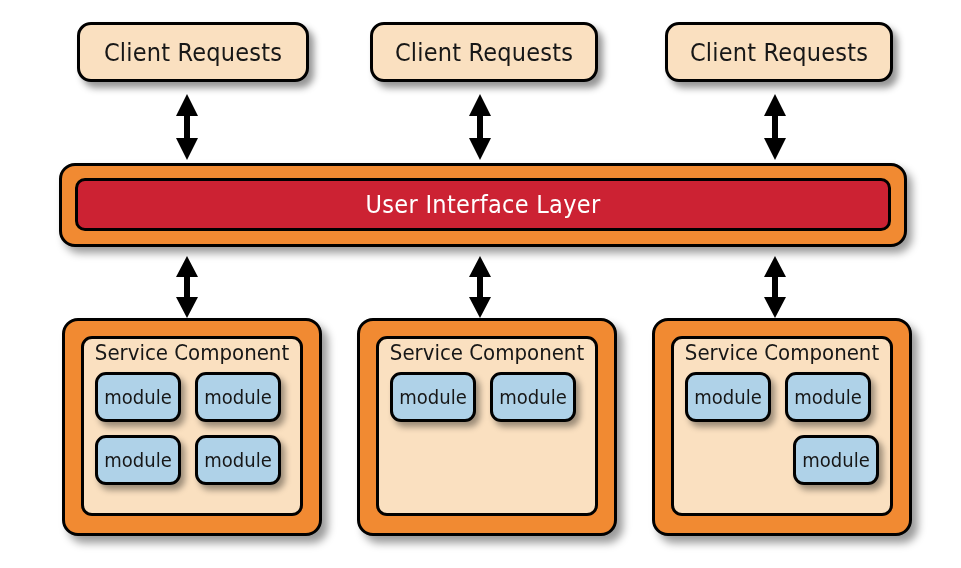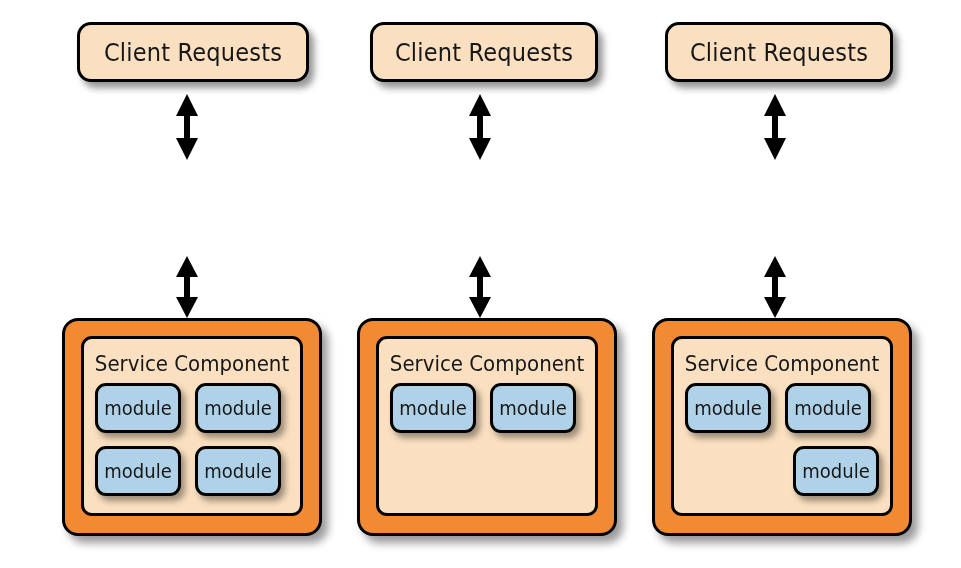--- a/index.html
+++ b/index.html
@@ -69,21 +69,21 @@
     border-radius: 16px;
     box-shadow: 6px 7px 8px rgba(0,0,0,0.40);
   }
   .svc-inner {
     position: absolute;
     left: 16px; top: 15px; right: 16px; bottom: 17px;
     background: #FAE0C0;
     border: 3px solid #000000;
     border-radius: 11px;
     box-sizing: border-box;
-    padding-top: 12px;
+    padding-top: 1px;
   }
   .svc-title {
     text-align: center;
     font-size: 22px;
     color: #171717;
     margin-bottom: 7px;
   }
   .module-grid {
     position: relative;
     padding: 0 11px;
@@ -140,20 +140,25 @@
     <svg width="32" height="70" viewBox="0 0 32 70">
       <path d="M16 2 L27 24 L19 24 L19 46 L27 46 L16 68 L5 46 L13 46 L13 24 L5 24 Z" fill="#000000"></path>
     </svg>
   </div>
   <div class="arrow" style="left:752px; top:92px;">
     <svg width="32" height="70" viewBox="0 0 32 70">
       <path d="M16 2 L27 24 L19 24 L19 46 L27 46 L16 68 L5 46 L13 46 L13 24 L5 24 Z" fill="#000000"></path>
     </svg>
   </div>
 
+  <div class="abs ui-frame" style="left:52px; top:163px; width:848px; height:84px;">
+    <div class="ui-inner">
+      <span class="label">User Interface Layer</span>
+    </div>
+  </div>
 
   <div class="arrow" style="left:164px; top:254px;">
     <svg width="32" height="66" viewBox="0 0 32 66">
       <path d="M16 2 L27 23 L19 23 L19 43 L27 43 L16 64 L5 43 L13 43 L13 23 L5 23 Z" fill="#000000"></path>
     </svg>
   </div>
   <div class="arrow" style="left:457px; top:254px;">
     <svg width="32" height="66" viewBox="0 0 32 66">
       <path d="M16 2 L27 23 L19 23 L19 43 L27 43 L16 64 L5 43 L13 43 L13 23 L5 23 Z" fill="#000000"></path>
     </svg>

